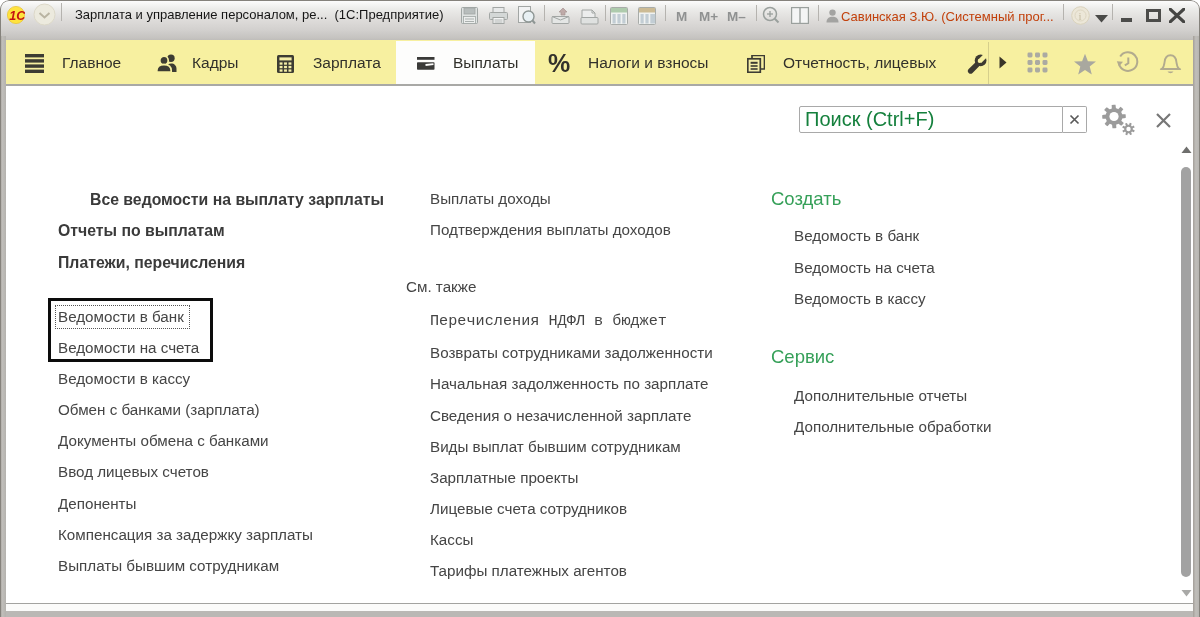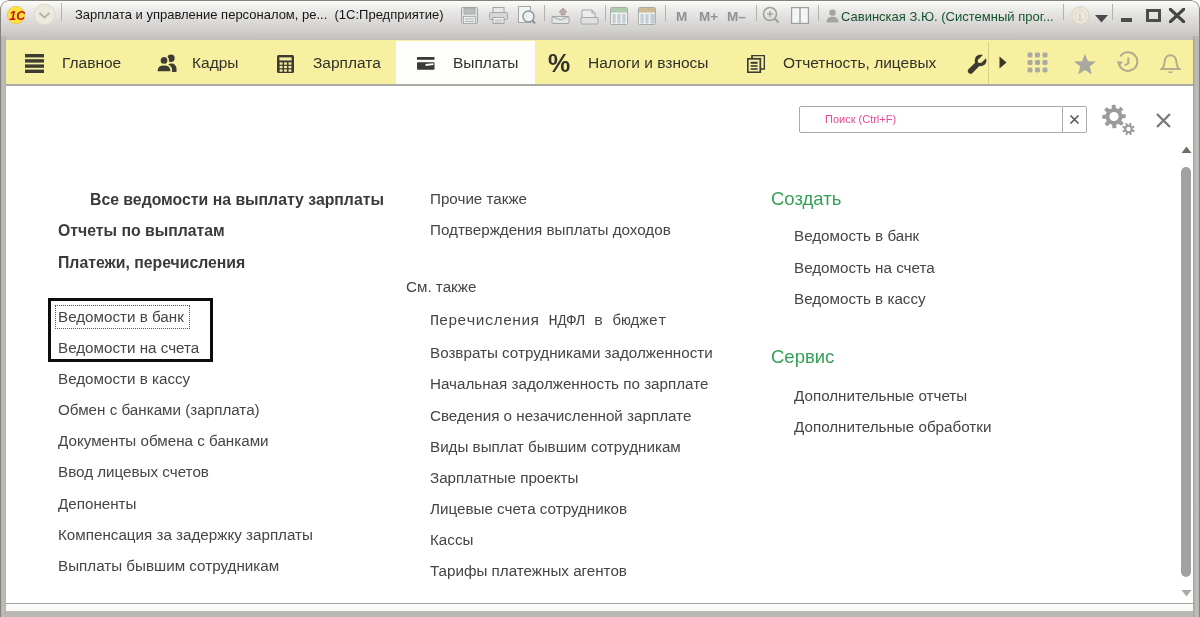--- a/index.html
+++ b/index.html
@@ -8,40 +8,40 @@
 .abs { position:absolute; }
 .window { position:absolute; left:0; top:0; width:1200px; height:617px; background:#fff;
   border-radius:9px 9px 0 0; overflow:hidden; }
 .frame { position:absolute; inset:0; border:1px solid #85827c; border-bottom:none; border-radius:9px 9px 0 0; z-index:60; pointer-events:none; }
 .titlebar { position:absolute; left:0; top:0; width:1200px; height:40px;
   background:linear-gradient(#fefefe 0%, #ececea 22%, #dedcda 50%, #d2d0ce 75%, #c5c3c0 95%, #bfbdba 100%);
   border-radius:9px 9px 0 0; }
 .tb-sep { position:absolute; width:1px; background:#b5b3af; }
 .title-text { position:absolute; left:75px; top:0; height:29px; line-height:29px; font-size:13px; color:#161616; }
 .mtxt { position:absolute; top:0px; height:33px; line-height:33px; font-size:13.5px; color:#8f9191; font-weight:bold; }
-.usertext { position:absolute; left:841px; top:0px; height:33px; line-height:33px; font-size:13px; color:#14532d; }
+.usertext { position:absolute; left:841px; top:0px; height:33px; line-height:33px; font-size:13px; color:#c2410c; }
 
 .tabbar { position:absolute; left:6px; top:40px; width:1188px; height:44px; background:#f7f0a0; }
 .tabline { position:absolute; left:0px; top:84px; width:1200px; height:2px; background:#a9a9a6; }
 .seltab { position:absolute; left:396px; top:41px; width:139px; height:43px; background:#fdfdfc; }
 .tabtxt { position:absolute; top:48px; height:30px; line-height:30px; font-size:15.5px; color:#32312b; }
 .ybar-sep { position:absolute; top:42px; width:1px; height:42px; background:#d6cf8c; }
 
 .content { position:absolute; left:6px; top:86px; width:1188px; height:515px; background:#fff; }
 .botline { position:absolute; left:6px; top:603px; width:1188px; height:1px; background:#a3a3a0; }
 .statusbar { position:absolute; left:6px; top:604px; width:1188px; height:7px; background:#fbfbfa; }
 .botborder { position:absolute; left:0px; top:611px; width:1200px; height:6px; background:#bab8b5; }
 .sideL { position:absolute; left:0; top:36px; width:6px; height:581px; background:linear-gradient(90deg,#a49f99,#c0beba 40%,#b4b2ae); }
 .sideR { position:absolute; right:0; top:36px; width:7px; height:581px; background:linear-gradient(90deg,#a49f99,#c0beba 40%,#b4b2ae); }
 a.lnk { color:#454545; text-decoration:none; }
 .item { position:absolute; white-space:nowrap; font-size:15.2px; color:#454545; }
 .bold { font-weight:bold; color:#3a3a3a; font-size:15.8px; }
 .green { color:#36a059; font-size:18.5px; }
 
-.search { position:absolute; left:799px; top:106px; width:264px; height:27px; border:1px solid #a9a9a9; border-radius:2px 0 0 2px; background:#fff; color:#ec4899; font-size:11px; line-height:25px; padding-left:25px; }
+.search { position:absolute; left:799px; top:106px; width:264px; height:27px; border:1px solid #a9a9a9; border-radius:2px 0 0 2px; background:#fff; color:#15803d; font-size:20px; line-height:25px; padding-left:5px; }
 .searchx { position:absolute; left:1063px; top:106px; width:24px; height:27px; border:1px solid #a9a9a9; border-left:none; border-radius:0 2px 2px 0; background:#fff; }
 
 .thumb { position:absolute; left:1181px; top:167px; width:10px; height:410px; background:#a2a2a2; border-radius:5px; }
 .focusbox { position:absolute; left:48px; top:298px; width:165px; height:64px; border:3px solid #0c0c0c; }
 .focusdots { position:absolute; left:55px; top:305px; width:135px; height:24px; border:1px dotted #555; }
 </style>
 </head>
 <body>
 <div class="window">
   <div class="titlebar"></div>
@@ -289,21 +289,21 @@
   <div class="item" style="left:58px; top:308px;"><a class="lnk">Ведомости в банк</a></div>
   <div class="item" style="left:58px; top:339px;"><a class="lnk">Ведомости на счета</a></div>
   <div class="item" style="left:58px; top:370px;"><a class="lnk">Ведомости в кассу</a></div>
   <div class="item" style="left:58px; top:401px;text-align:center;"><a class="lnk">Обмен с банками (зарплата)</a></div>
   <div class="item" style="left:58px; top:432px;"><a class="lnk">Документы обмена с банками</a></div>
   <div class="item" style="left:58px; top:463px;"><a class="lnk">Ввод лицевых счетов</a></div>
   <div class="item" style="left:58px; top:495px;"><a class="lnk">Депоненты</a></div>
   <div class="item" style="left:58px; top:526px;"><a class="lnk">Компенсация за задержку зарплаты</a></div>
   <div class="item" style="left:58px; top:557px;"><a class="lnk">Выплаты бывшим сотрудникам</a></div>
 
-  <div class="item" style="left:430px; top:190px;"><a class="lnk">Прочие также</a></div>
+  <div class="item" style="left:430px; top:190px;"><a class="lnk">Выплаты доходы</a></div>
   <div class="item" style="left:430px; top:221px;"><a class="lnk">Подтверждения выплаты доходов</a></div>
   <div class="item" style="left:406px; top:278px;">См. также</div>
   <div class="item" style="left:430px; top:312px;font-family:Liberation Mono, monospace;"><a class="lnk">Перечисления НДФЛ в бюджет</a></div>
   <div class="item" style="left:430px; top:344px;"><a class="lnk">Возвраты сотрудниками задолженности</a></div>
   <div class="item" style="left:430px; top:375px;"><a class="lnk">Начальная задолженность по зарплате</a></div>
   <div class="item" style="left:430px; top:407px;"><a class="lnk">Сведения о незачисленной зарплате</a></div>
   <div class="item" style="left:430px; top:438px;"><a class="lnk">Виды выплат бывшим сотрудникам</a></div>
   <div class="item" style="left:430px; top:469px;"><a class="lnk">Зарплатные проекты</a></div>
   <div class="item" style="left:430px; top:500px;"><a class="lnk">Лицевые счета сотрудников</a></div>
   <div class="item" style="left:430px; top:531px;"><a class="lnk">Кассы</a></div>

